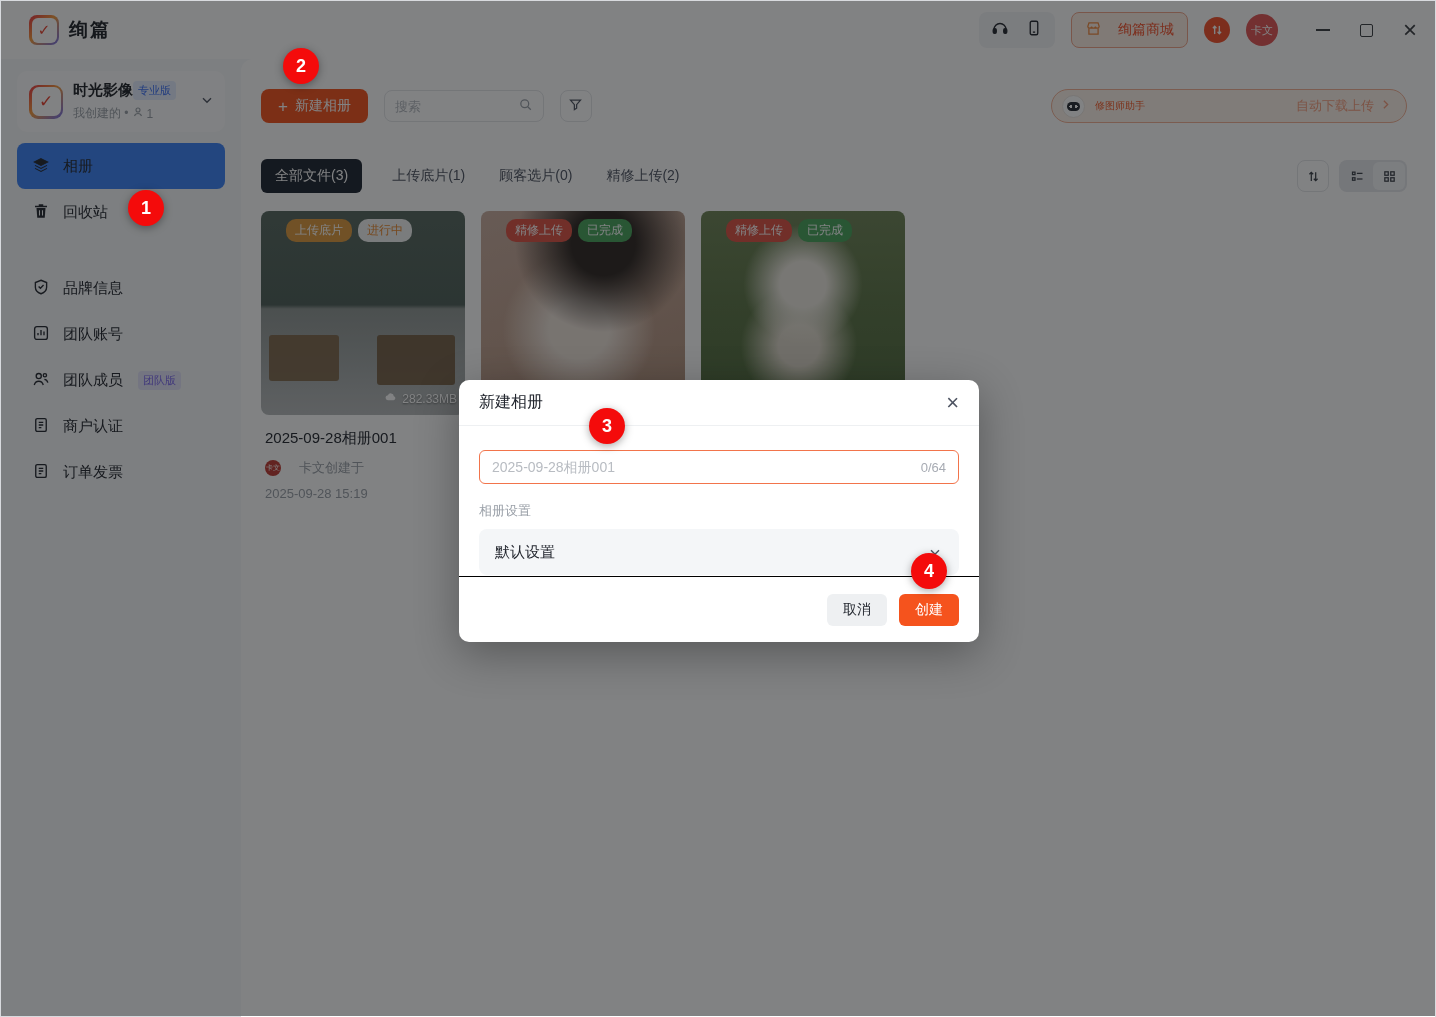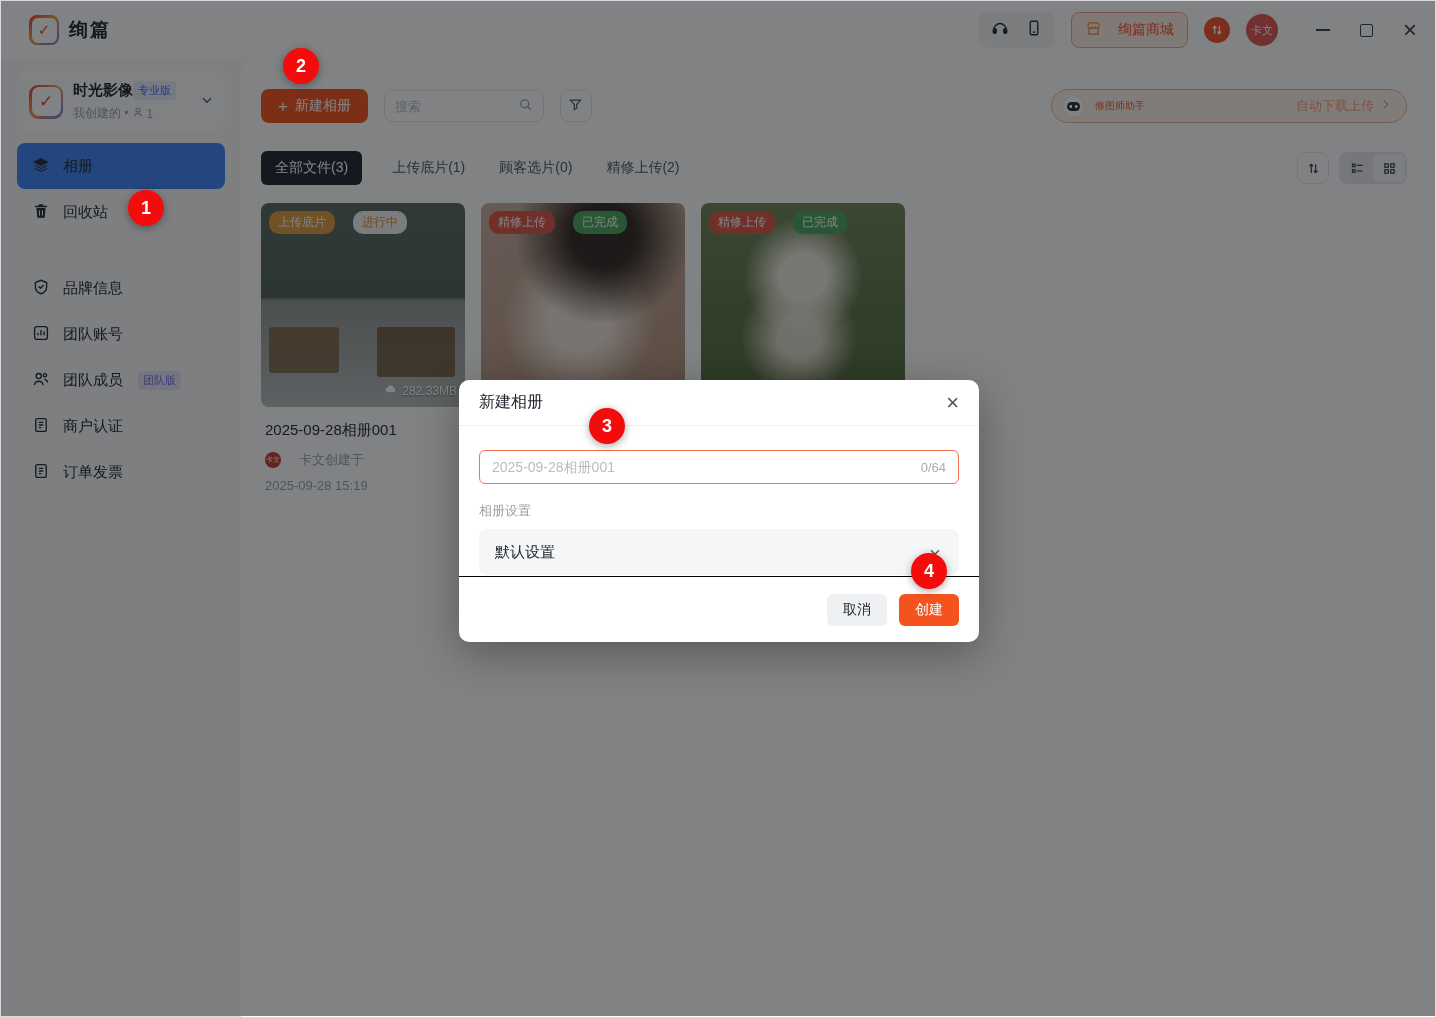--- a/index.html
+++ b/index.html
@@ -51,21 +51,21 @@
   .search input { flex:1; min-width:0; border:none; outline:none; font-size:13px; color:#23272f; font-family:inherit; }
   .search input::placeholder { color:#b3b7be; }
   .search svg { color:#9aa0a8; flex:none; }
   .btn-filter { width:32px; height:32px; border:1px solid #e3e5e8; background:#fff; border-radius:8px; display:grid; place-items:center; color:#4e5462; cursor:pointer; }
   .assistant { margin-left:auto; width:356px; height:34px; border:1px solid #f3b094; background:#fdf2ea; border-radius:17px; display:flex; align-items:center; gap:10px; padding:0 14px 0 10px; cursor:pointer; }
   .assistant-icon { width:23px; height:23px; border-radius:50%; background:#fff; border:1px solid #ece5df; position:relative; flex:none; }
   .assistant-icon::after { content:""; position:absolute; left:4px; top:6px; width:13px; height:9px; border-radius:4.5px; background:radial-gradient(circle at 30% 50%, #fff 0 1.4px, transparent 1.5px), radial-gradient(circle at 70% 50%, #fff 0 1.4px, transparent 1.5px), #262a32; }
   .assistant-title { color:#f45a28; font-size:10px; }
   .assistant-action { margin-left:auto; color:#f59d7d; font-size:13px; display:flex; align-items:center; gap:5px; }
 
-  .tabs-row { display:flex; align-items:center; margin-top:28px; }
+  .tabs-row { display:flex; align-items:center; margin-top:36px; }
   .tab { font-size:14px; color:#4e5462; margin-right:34px; cursor:pointer; }
   .tab.active { background:#1d2430; color:#fff; padding:8px 14px; border-radius:6px; margin-right:30px; }
   .view-controls { margin-left:auto; display:flex; align-items:center; gap:10px; }
   .btn-sort { width:32px; height:32px; border:1px solid #e3e5e8; background:#fff; border-radius:8px; display:grid; place-items:center; color:#3a3f48; cursor:pointer; }
   .segmented { display:flex; background:#e6e8ec; border-radius:8px; padding:2px; }
   .seg { width:32px; height:28px; display:grid; place-items:center; border-radius:6px; color:#3a3f48; cursor:pointer; }
   .seg.active { background:#f5f6f8; }
 
   .cards { display:flex; gap:16px; margin-top:18px; }
   .card { width:204px; cursor:pointer; }
@@ -75,21 +75,21 @@
   .img-classroom::before { content:""; position:absolute; left:8px; bottom:34px; width:70px; height:46px; background:#7a5f41; border-radius:3px; opacity:.85; }
   .img-classroom::after { content:""; position:absolute; right:10px; bottom:30px; width:78px; height:50px; background:#6f5538; border-radius:3px; opacity:.85; }
   .img-portrait { background:
       radial-gradient(circle at 60% 16%, #2e2622 0 15%, transparent 42%),
       radial-gradient(circle at 48% 58%, #ece1d8 0 19%, transparent 48%),
       linear-gradient(160deg,#c9ada0 0%,#bfa08e 50%,#b08f7c 100%); }
   .img-field { background:
       radial-gradient(circle at 50% 36%, #ece8df 0 14%, transparent 36%),
       radial-gradient(circle at 48% 66%, #dcd6c8 0 12%, transparent 34%),
       linear-gradient(180deg,#6f8457 0%,#5d7547 45%,#4f6a3d 100%); }
-  .tagline { position:absolute; top:8px; left:8px; display:flex; gap:18px; }
+  .tagline { position:absolute; top:8px; left:25px; display:flex; gap:6px; }
   .tag { font-size:12px; color:#fff; padding:3px 9px; border-radius:10px; white-space:nowrap; }
   .tag-amber { background:#dd9a3e; }
   .tag-red { background:#dd5244; }
   .tag-green { background:#47a35a; }
   .tag-light { background:rgba(255,255,255,.92); color:#e8872e; }
   .size { position:absolute; right:8px; bottom:8px; color:#fff; font-size:12px; display:flex; align-items:center; gap:4px; text-shadow:0 1px 2px rgba(0,0,0,.45); }
   .card-info { padding:14px 4px 0; }
   .card-title { font-size:15px; color:#23272f; }
   .card-creator { margin-top:11px; font-size:13px; color:#9aa0a8; display:flex; align-items:center; gap:18px; }
   .mini-avatar { width:16px; height:16px; border-radius:50%; background:#bf3a32; color:#fff; font-size:7px; display:grid; place-items:center; flex:none; }

